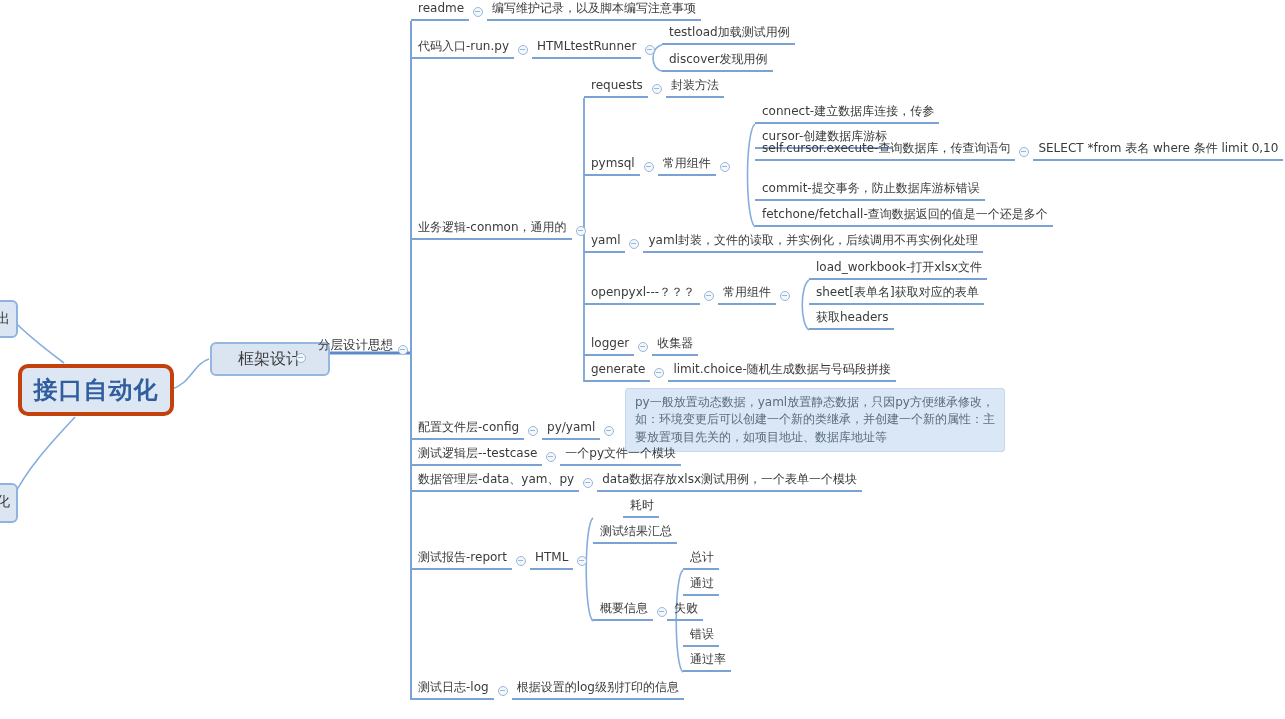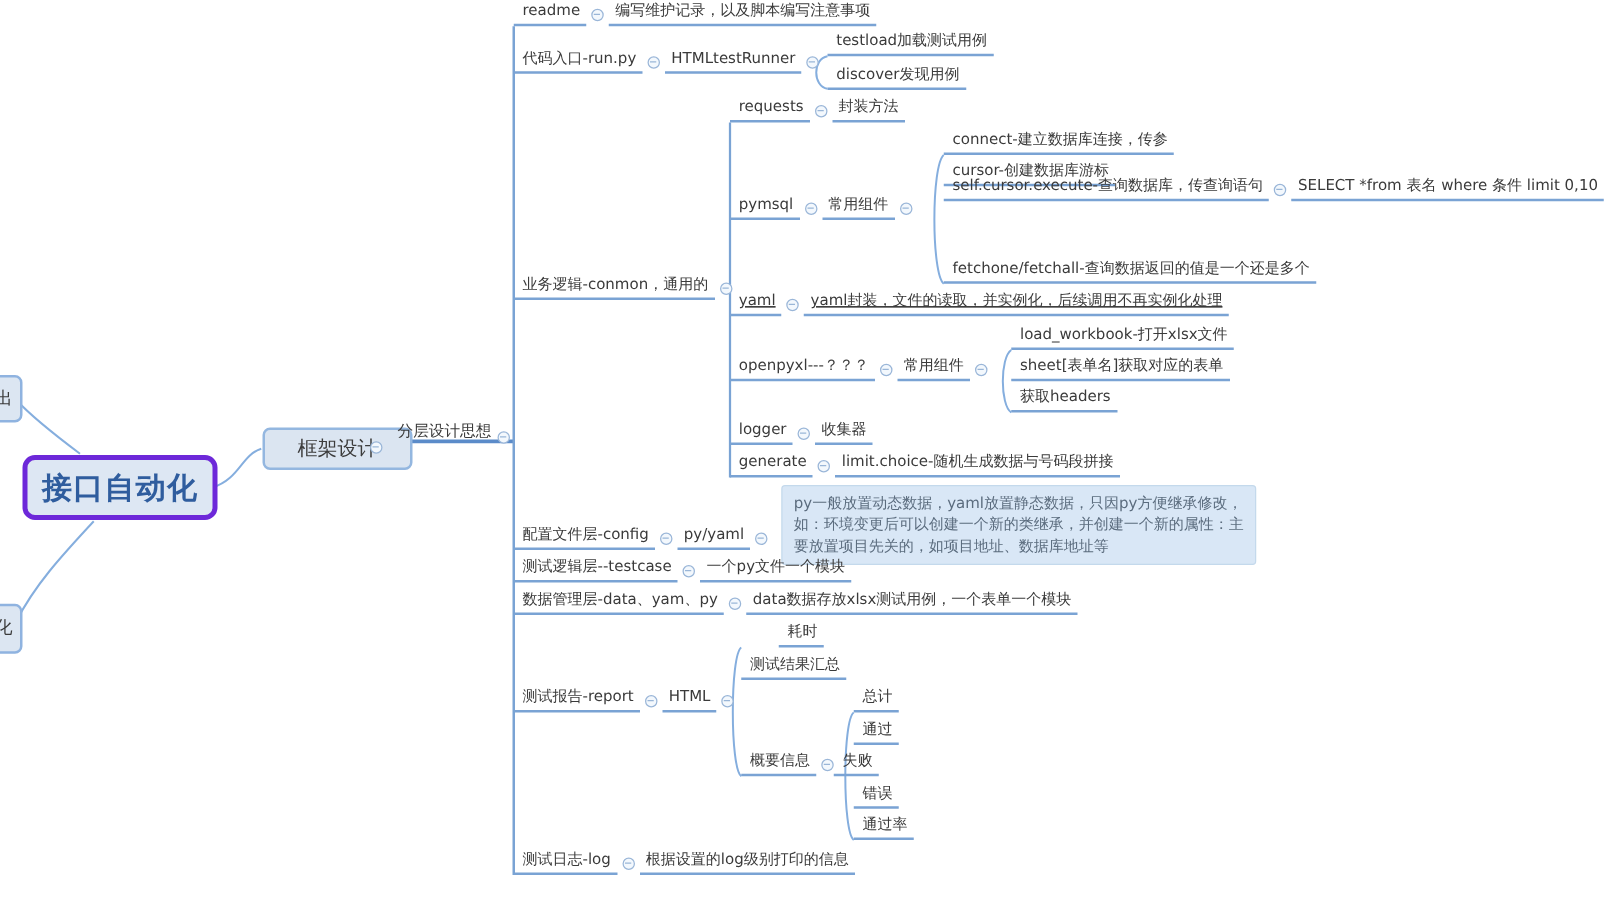--- a/index.html
+++ b/index.html
@@ -17,21 +17,21 @@
   .collapse{
     position:relative;width:8px;height:8px;border:1px solid #9ab6d8;border-radius:50%;
     background:#f3f8fd;margin:0 4px 4px 4px;flex:0 0 auto;
   }
   .collapse::before{
     content:"";position:absolute;left:1px;top:3px;width:5px;height:1px;background:#9ab6d8;
   }
   .collapse.abs{position:absolute;z-index:3;margin:0;}
   .rootbox{
     position:absolute;left:18px;top:364px;width:148px;height:44px;z-index:2;
-    background:#dde7f3;border:4px solid #6d28d9;border-radius:10px;
+    background:#dde7f3;border:4px solid #c2410c;border-radius:10px;
     display:flex;align-items:center;justify-content:center;
   }
   .rootbox .rtxt{font-size:24px;font-weight:bold;color:#2f5d9e;letter-spacing:1px;}
   .mainbox{
     position:absolute;left:210px;top:342px;height:30px;z-index:2;padding:0 26px;
     background:#dbe5f1;border:2px solid #94b7e0;border-radius:6px;
     display:flex;align-items:center;justify-content:center;
   }
   .mainbox .mtxt{font-size:16px;color:#3c3c3c;}
   .plainlabel{position:absolute;z-index:2;font-size:12.5px;color:#3a3a3a;white-space:nowrap;}
@@ -136,25 +136,28 @@
     <span class="t first">connect-建立数据库连接，传参</span>
   </div>
   <div class="row" style="left:755px;top:128px;">
     <span class="t first">cursor-创建数据库游标</span>
   </div>
   <div class="row" style="left:755px;top:140px;">
     <span class="t first">self.cursor.execute-查询数据库，传查询语句</span>
     <span class="collapse"></span>
     <span class="t">SELECT *from 表名 where 条件 limit 0,10</span>
   </div>
+  <div class="row" style="left:755px;top:180px;">
+    <span class="t first">commit-提交事务，防止数据库游标错误</span>
+  </div>
   <div class="row" style="left:755px;top:206px;">
     <span class="t first">fetchone/fetchall-查询数据返回的值是一个还是多个</span>
   </div>
 
-  <div class="row" style="left:584px;top:232px;text-decoration:underline;">
+  <div class="row" style="left:584px;top:232px;">
     <span class="t first">yaml</span>
     <span class="collapse"></span>
     <span class="t">yaml封装，文件的读取，并实例化，后续调用不再实例化处理</span>
   </div>
 
   <div class="row" style="left:584px;top:284px;">
     <span class="t first">openpyxl---？？？</span>
     <span class="collapse"></span>
     <span class="t">常用组件</span>
     <span class="collapse"></span>

